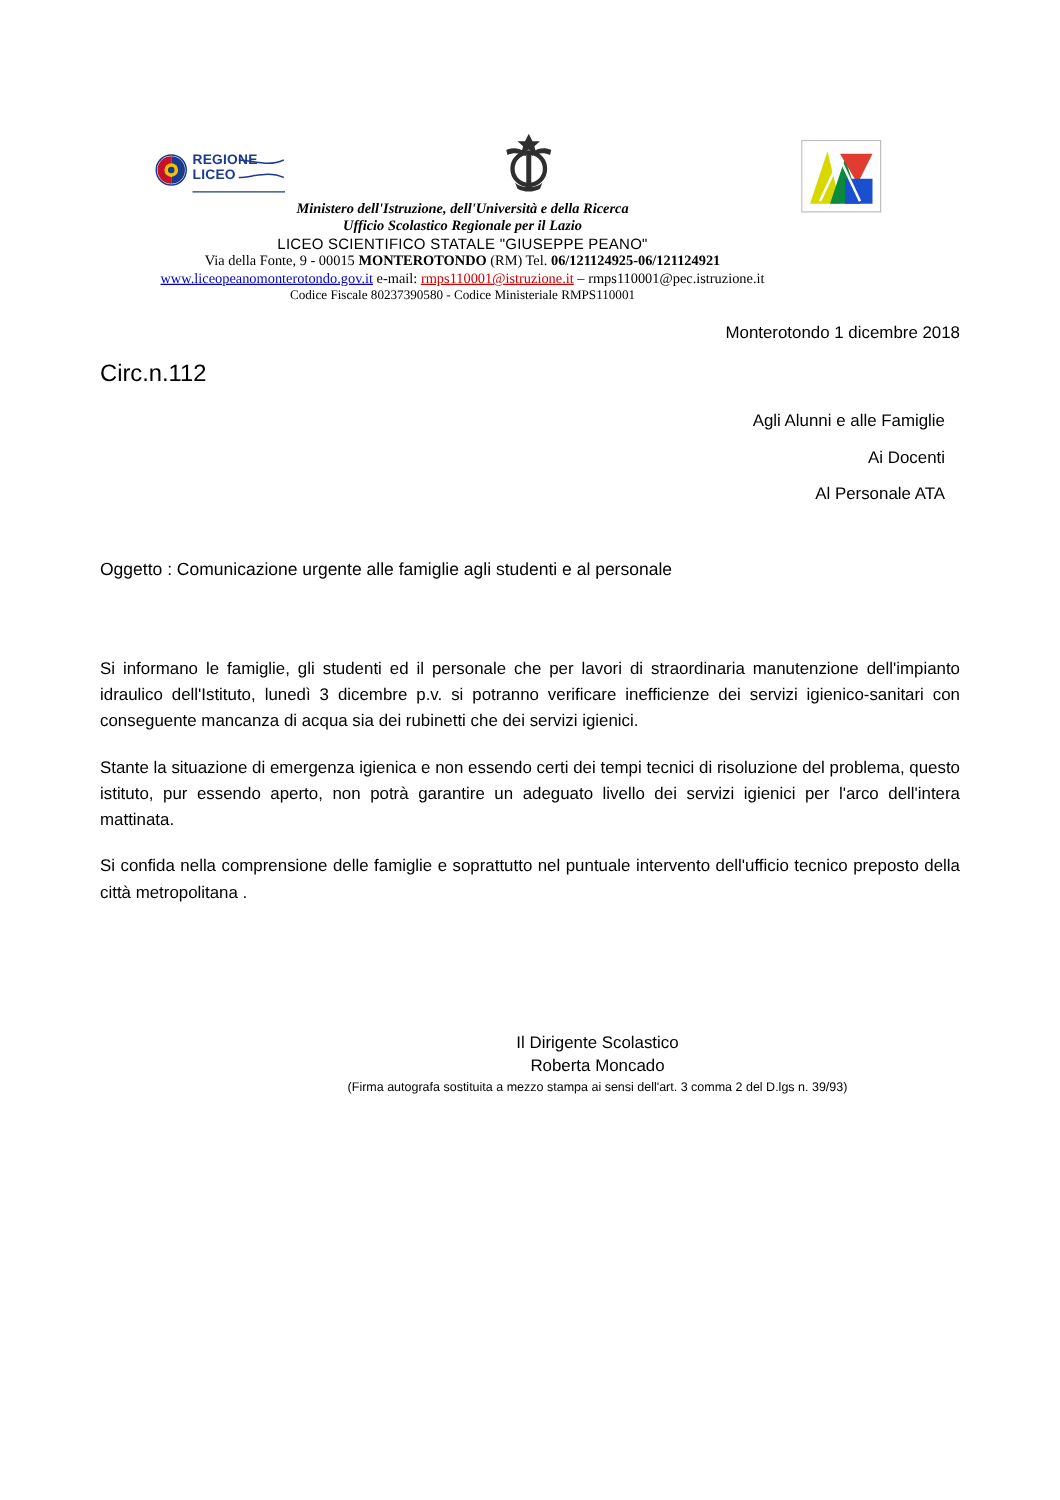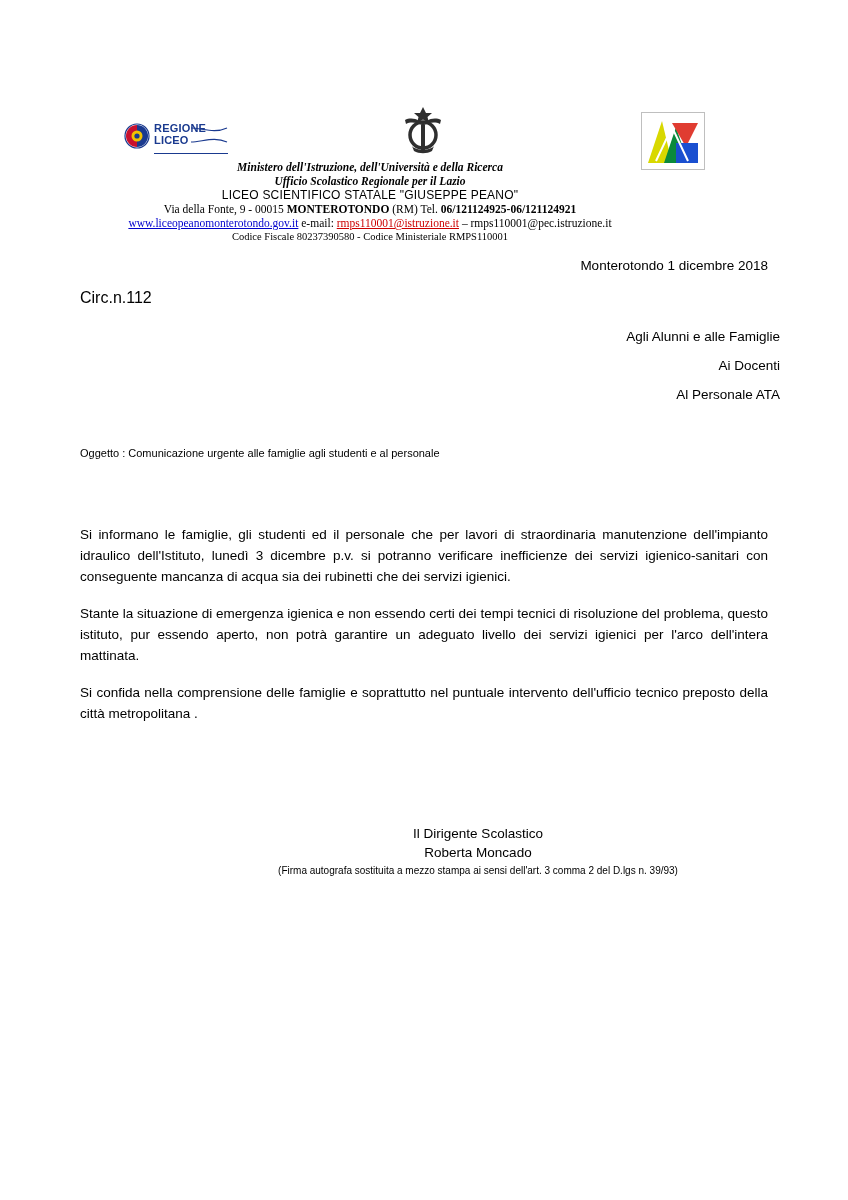--- a/index.html
+++ b/index.html
@@ -118,35 +118,35 @@
   .place-date {
     position: absolute;
     right: 80px;
     top: 258px;
     font-size: 13.5px;
   }
   .circ {
     position: absolute;
     left: 80px;
     top: 289px;
-    font-size: 16px;
+    font-size: 19px;
   }
   .addressees {
     position: absolute;
-    right: 68px;
+    right: 92px;
     top: 322px;
     text-align: right;
     font-size: 13.5px;
     line-height: 29px;
   }
   .subject {
     position: absolute;
     left: 80px;
     top: 447px;
-    font-size: 11px;
+    font-size: 14px;
   }
 
   .body-text {
     position: absolute;
     left: 80px;
     top: 508px;
     width: 688px;
     font-size: 13.5px;
     line-height: 21px;
     text-align: justify;

